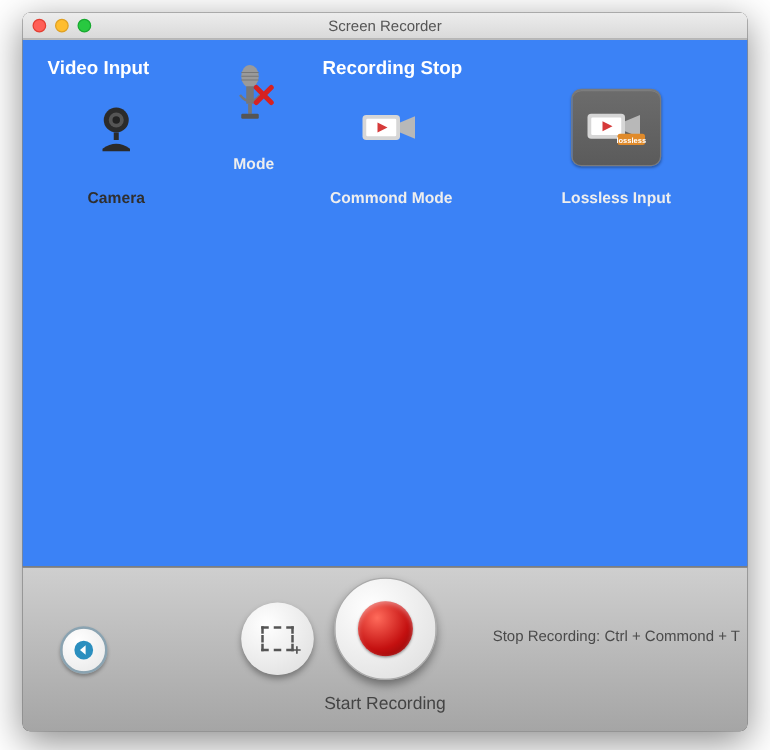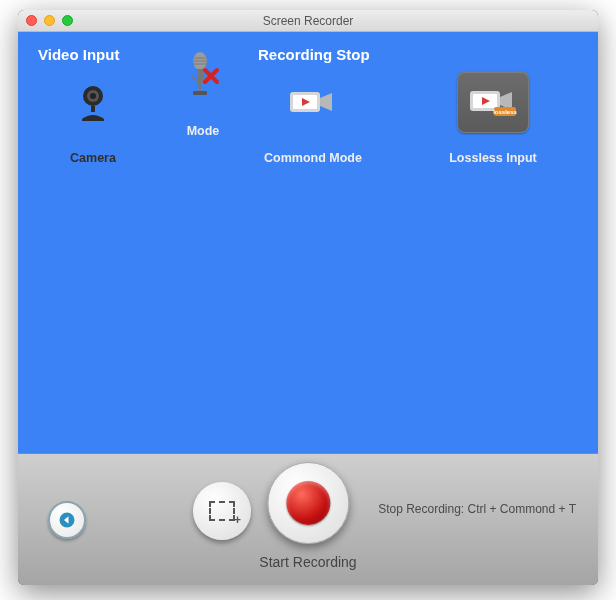--- a/index.html
+++ b/index.html
@@ -160,21 +160,21 @@
     background: radial-gradient(circle at 35% 30%, #ff6b5b, #c41010 60%, #7a0606);
     box-shadow: inset 0 2px 4px rgba(255,255,255,0.4), 0 1px 2px rgba(0,0,0,0.4);
   }
   .record-label {
     margin-top: 10px;
     font-size: 14px;
     color: #444;
   }
   .shortcut {
     position: absolute;
-    right: 22px;
+    right: 6px;
     top: 48px;
     font-size: 12px;
     color: #4b4b4b;
   }
   
   svg { display: block; }
 </style>
 </head>
 <body>
 

